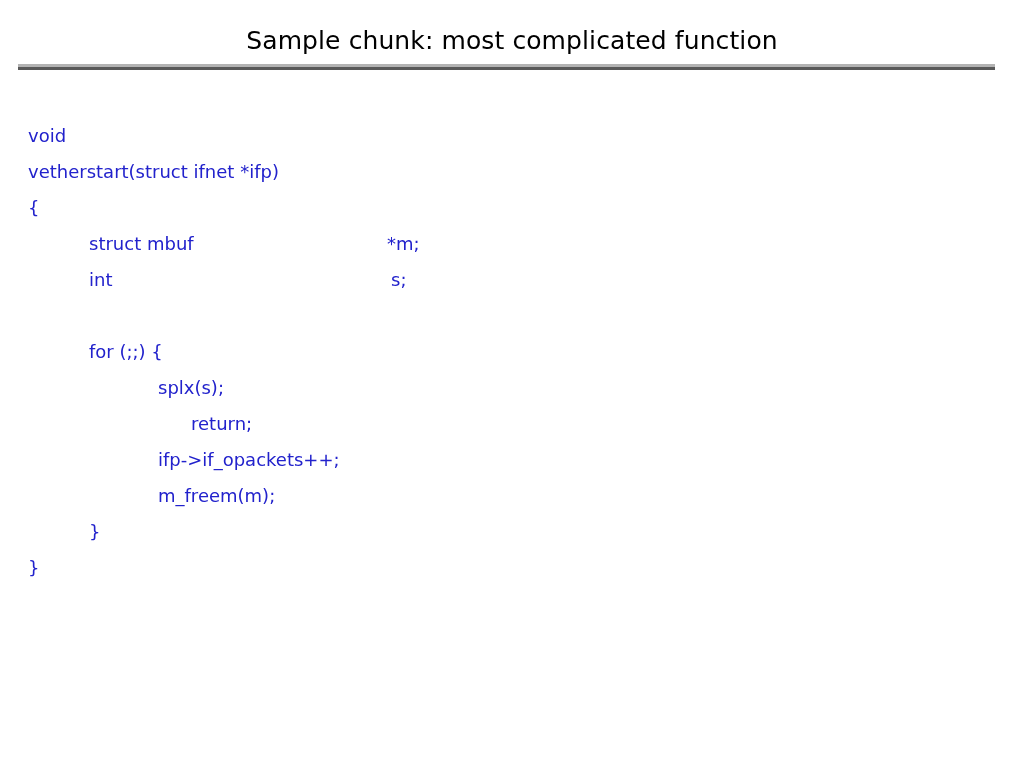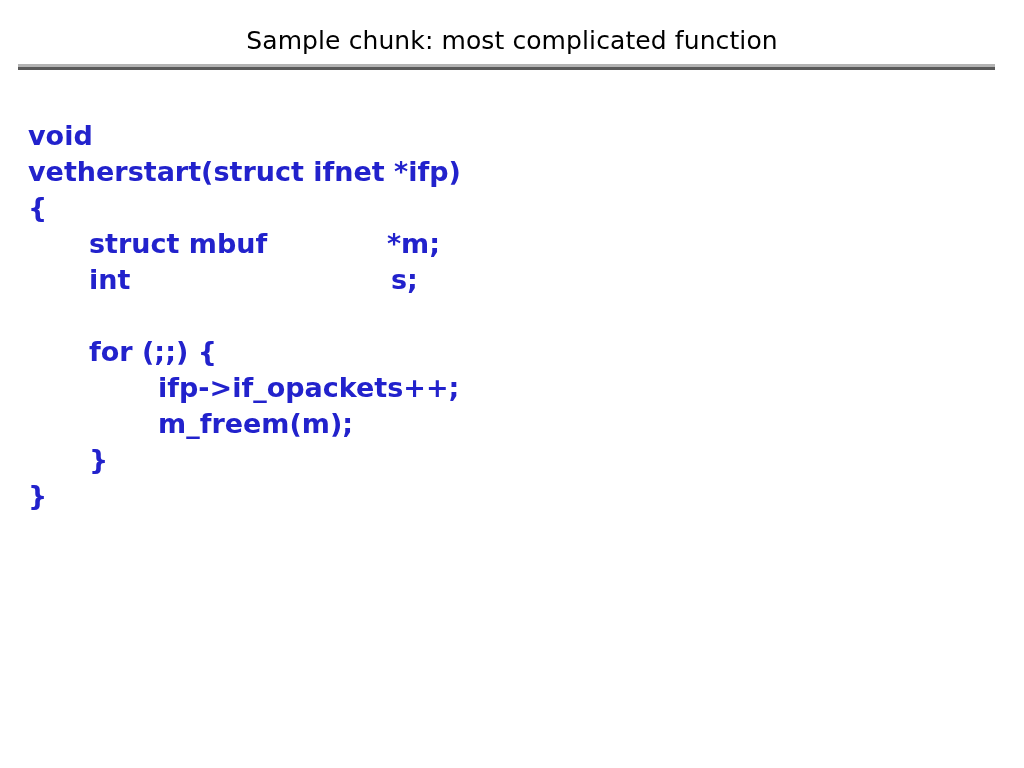--- a/index.html
+++ b/index.html
@@ -64,23 +64,22 @@
   }
 
   
   .code-block {
     position: absolute;
     left: 28px;
     top: 118px;
     width: 960px;
     color: #2222cc;
     font-family: "DejaVu Sans", sans-serif;
-    font-size: 27px;
+    font-size: 18px;
     line-height: 36px;
-    font-weight: bold;
   }
   .code-line {
     height: 36px;
     white-space: pre;
     color: #2222cc;
   }
   .code-line.blank {
     color: transparent;
   }
   
@@ -122,20 +121,22 @@
     <div class="code-line ind-0">vetherstart(struct ifnet *ifp)</div>
     <div class="code-line ind-0">{</div>
 
     <div class="code-line ind-1"><span class="decl-row"><span class="decl-type">struct mbuf</span><span class="decl-name">*m;</span></span></div>
 
     <div class="code-line ind-1"><span class="decl-row"><span class="decl-type">int</span><span class="decl-name pad-s">s;</span></span></div>
 
     <div class="code-line ind-0 blank"></div>
 
     <div class="code-line ind-1">for (;;) {</div>
+    <div class="code-line ind-2">splx(s);</div>
+    <div class="code-line ind-3">return;</div>
     <div class="code-line ind-2">ifp-&gt;if_opackets++;</div>
     <div class="code-line ind-2">m_freem(m);</div>
     <div class="code-line ind-1">}</div>
     <div class="code-line ind-0">}</div>
 
   </div>
 
 </div>
 
 </body></html>

